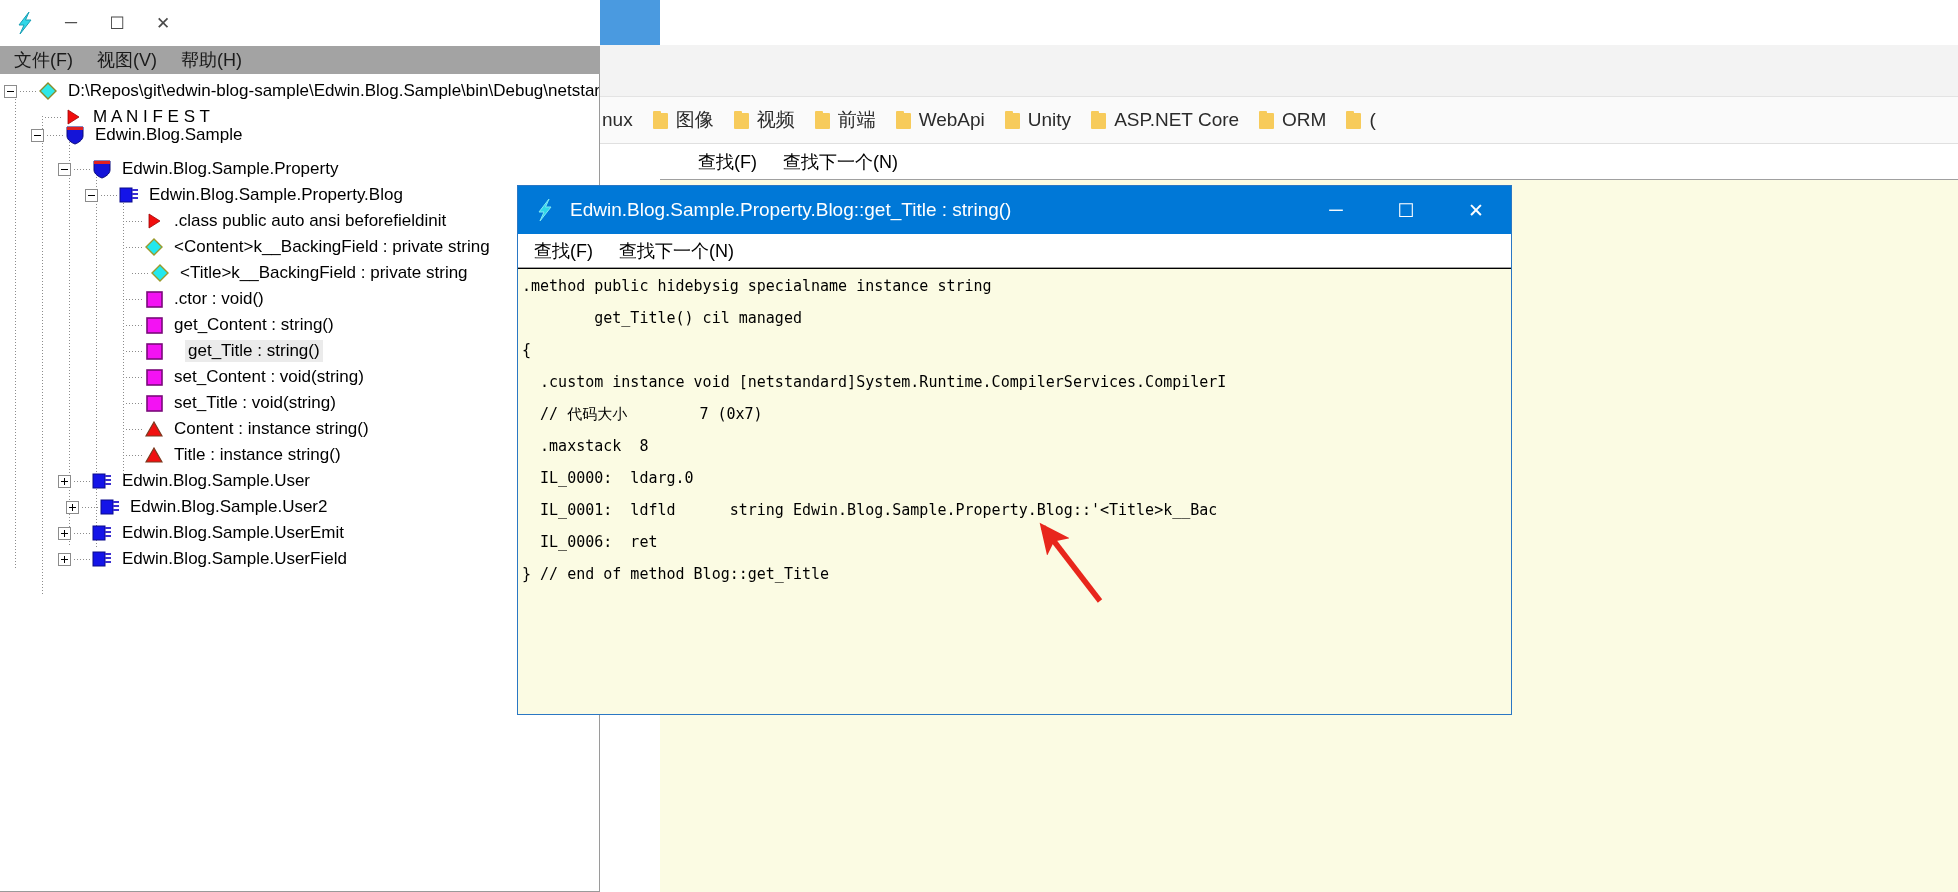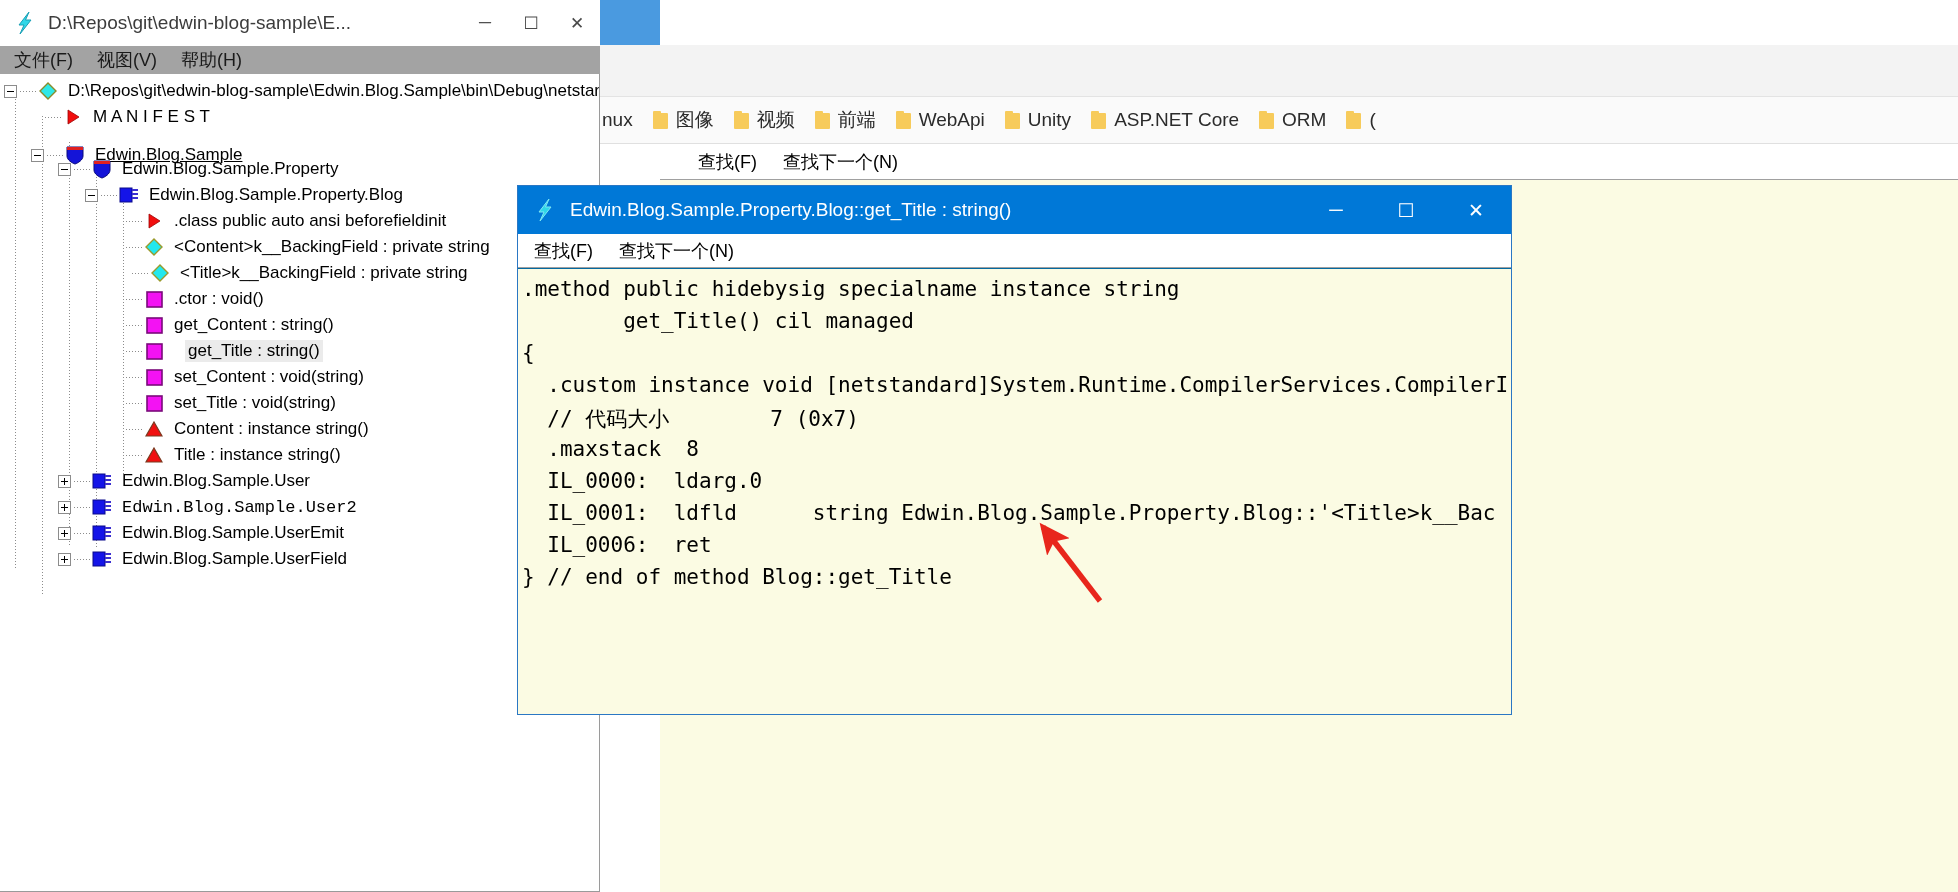--- a/index.html
+++ b/index.html
@@ -142,21 +142,21 @@
   .ico { width: 22px; height: 20px; flex: 0 0 22px; margin-right: 6px;
     display:flex; align-items:center; justify-content:center; }
   .vline {
     position: absolute; width: 1px;
     background: repeating-linear-gradient(to bottom,#8c8c8c 0 1px,transparent 1px 3px);
   }
 
   
   .disasm {
     position: absolute; left: 517px; top: 185px; width: 995px; height: 530px;
-    background: #0369a1;
+    background: #000000;
     border: 1px solid #2a77c4;
   }
   .disasm-title {
     position: absolute; left: 0; top: 0; width: 993px; height: 48px;
     background: #0078d7; display: flex; align-items: center;
   }
   .disasm-title .dicon {
     width: 26px; height: 26px; margin-left: 14px; margin-right: 12px; flex: 0 0 26px;
     display: flex; align-items: center; justify-content: center;
   }
@@ -173,21 +173,21 @@
     display: flex; align-items: center;
   }
   .dmenu-item { font-size: 18px; color: #000; padding: 0 10px; margin-left: 6px; white-space: nowrap; }
   .disasm-body {
     position: absolute; left: 0; top: 83px; width: 993px; height: 445px;
     background: #fbfbe3; overflow: hidden;
   }
   .il-line {
     position: absolute; left: 4px;
     font-family: "DejaVu Sans Mono", monospace;
-    font-size: 21px; color: #000000; white-space: pre;
+    font-size: 15px; color: #000000; white-space: pre;
     letter-spacing: 0px;
   }
 
   
   .arrow-svg { position: absolute; left: 1020px; top: 515px; pointer-events: none; }
 </style>
 </head>
 <body>
 
 <div id="root">
@@ -263,21 +263,20 @@
     <div style="position:absolute; left:60px; top:180px; width:1298px; height:712px; background:#fbfbe3;"></div>
   </div>
 
   <div class="ildasm-main">
     <div class="ildasm-titlebar">
       <span class="ild-icon">
         <svg width="24" height="24" viewBox="0 0 24 24">
           <path d="M16 1 L6 14 L11 14 L7 23 L18 9 L12.5 9 Z" fill="#31d7e8" stroke="#1a9fb5" stroke-width="1"></path>
         </svg>
       </span>
-      <span class="ild-title">D:\Repos\git\edwin-blog-sample\E...</span>
       <span class="win-btn">─</span>
       <span class="win-btn">☐</span>
       <span class="win-btn">✕</span>
     </div>
 
     <div class="ildasm-menubar">
       <span class="menu-item">文件(F)</span>
       <span class="menu-item">视图(V)</span>
       <span class="menu-item">帮助(H)</span>
     </div>
@@ -303,21 +302,21 @@
           <div class="tnode" style="top: 30px; left: 31px;">
             <span style="width:14px;flex:0 0 14px;"></span>
             <span class="dots"></span>
             <span class="ico">
               <svg width="16" height="16" viewBox="0 0 16 16">
                 <path d="M3 1 L14 8 L3 15 Z" fill="#f20d0d" stroke="#9a0606" stroke-width="0.8"></path>
               </svg>
             </span>
             <span class="tlabel">M A N I F E S T</span>
           </div>
-          <div class="tnode" style="top: 68px; left: 31px; text-decoration: underline;">
+          <div class="tnode" style="top: 48px; left: 31px;">
             <span class="exp-box"></span>
             <span class="dots"></span>
             <span class="ico">
               <svg width="18" height="20" viewBox="0 0 18 20">
                 <path d="M1 2 H17 V11 C17 15, 12 18, 9 19 C6 18, 1 15, 1 11 Z" fill="#1414d8" stroke="#0a0a7a" stroke-width="1"></path>
                 <rect x="1" y="2" width="16" height="3" fill="#e02020"></rect>
               </svg>
             </span>
             <span class="tlabel">Edwin.Blog.Sample</span>
           </div>
@@ -451,21 +450,21 @@
             <span class="ico">
               <svg width="20" height="18" viewBox="0 0 20 18">
                 <rect x="1" y="2" width="12" height="14" fill="#1414e8" stroke="#0a0a8a" stroke-width="1"></rect>
                 <rect x="13" y="3" width="6" height="2" fill="#3b2fd0"></rect>
                 <rect x="13" y="7" width="6" height="2" fill="#3b2fd0"></rect>
                 <rect x="13" y="11" width="6" height="2" fill="#3b2fd0"></rect>
               </svg>
             </span>
             <span class="tlabel">Edwin.Blog.Sample.User</span>
           </div>
-          <div class="tnode" style="top: 420px; left: 58px; font-family: Liberation Mono, monospace;">
+          <div class="tnode" style="top: 420px; left: 66px;">
             <span class="exp-box plus"></span>
             <span class="dots"></span>
             <span class="ico">
               <svg width="20" height="18" viewBox="0 0 20 18">
                 <rect x="1" y="2" width="12" height="14" fill="#1414e8" stroke="#0a0a8a" stroke-width="1"></rect>
                 <rect x="13" y="3" width="6" height="2" fill="#3b2fd0"></rect>
                 <rect x="13" y="7" width="6" height="2" fill="#3b2fd0"></rect>
                 <rect x="13" y="11" width="6" height="2" fill="#3b2fd0"></rect>
               </svg>
             </span>

